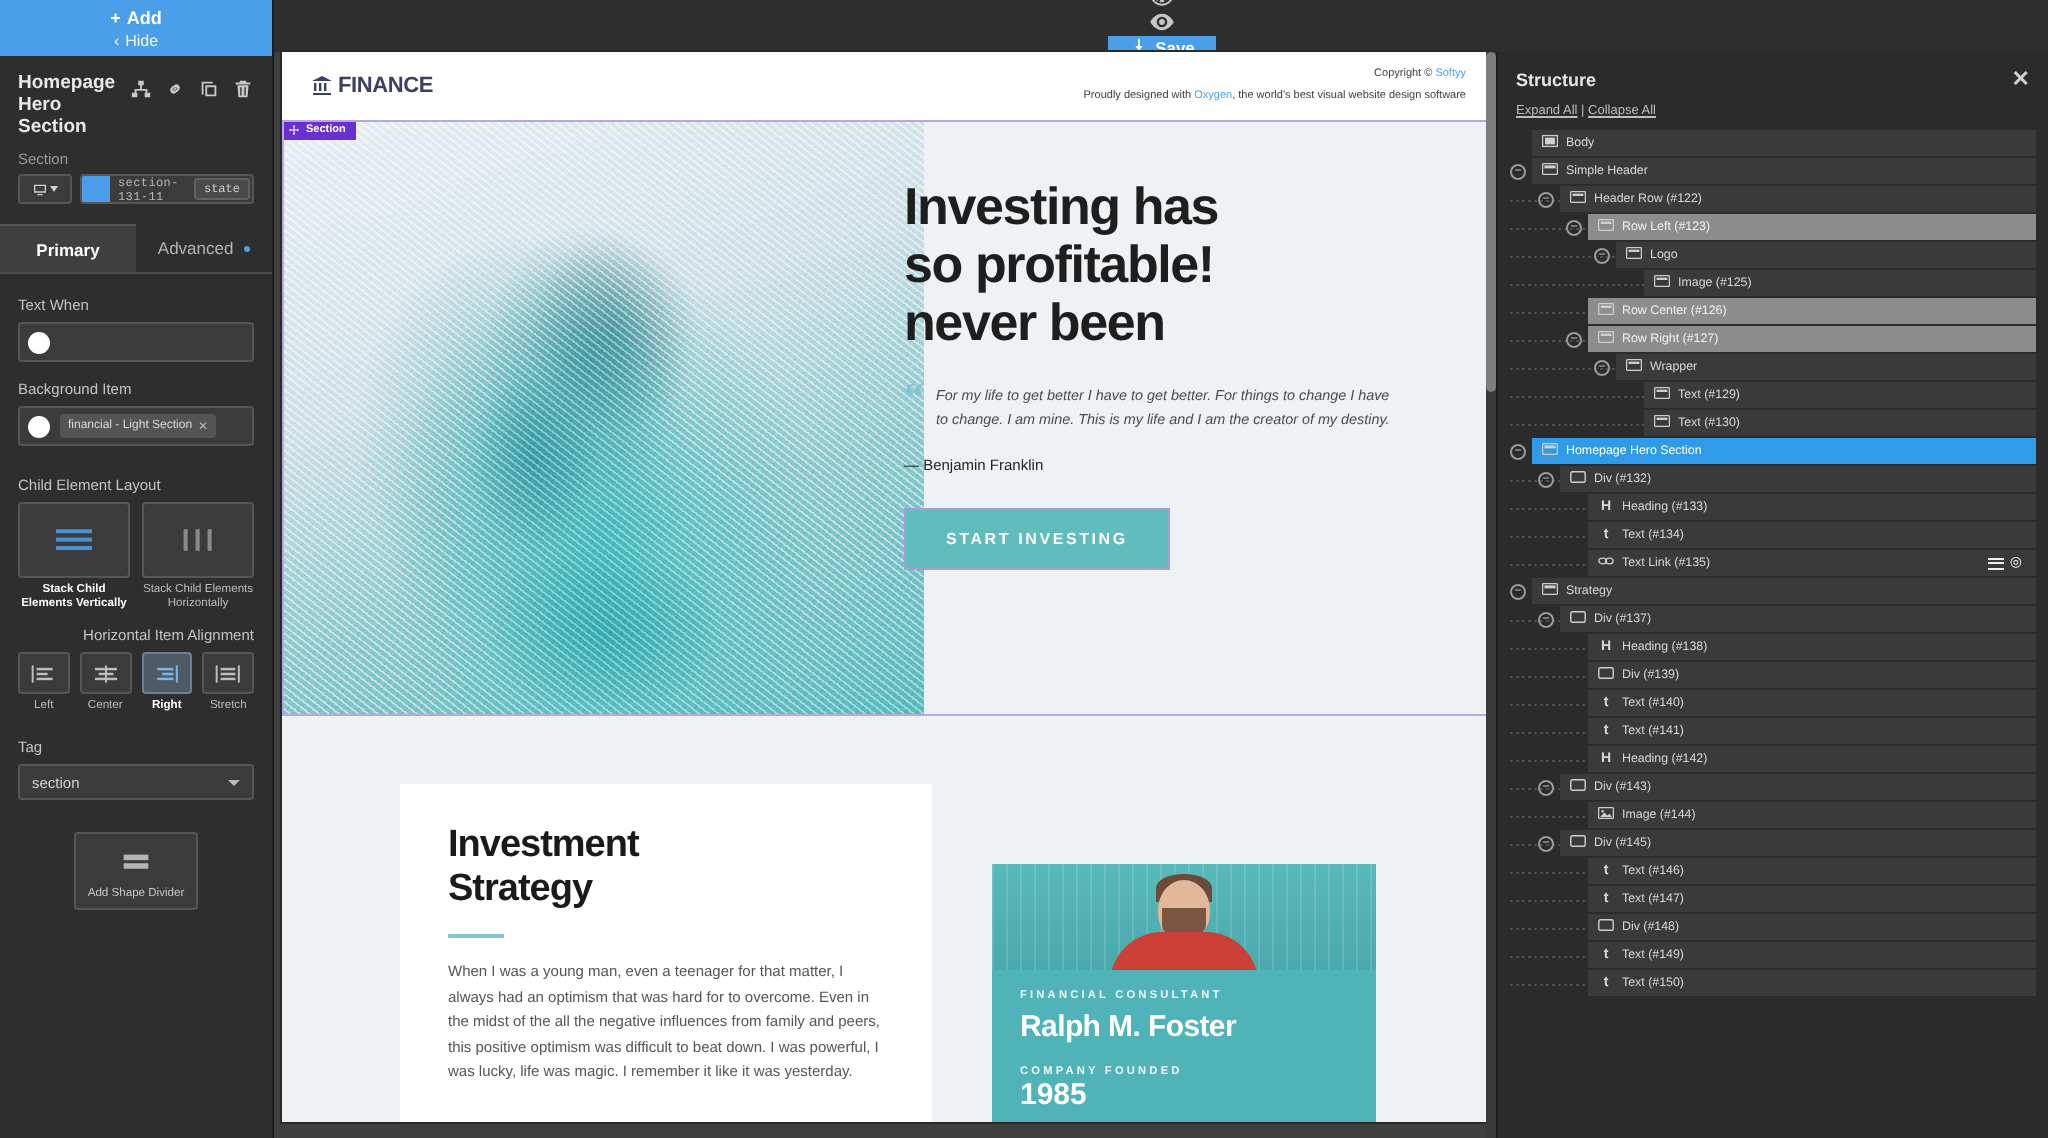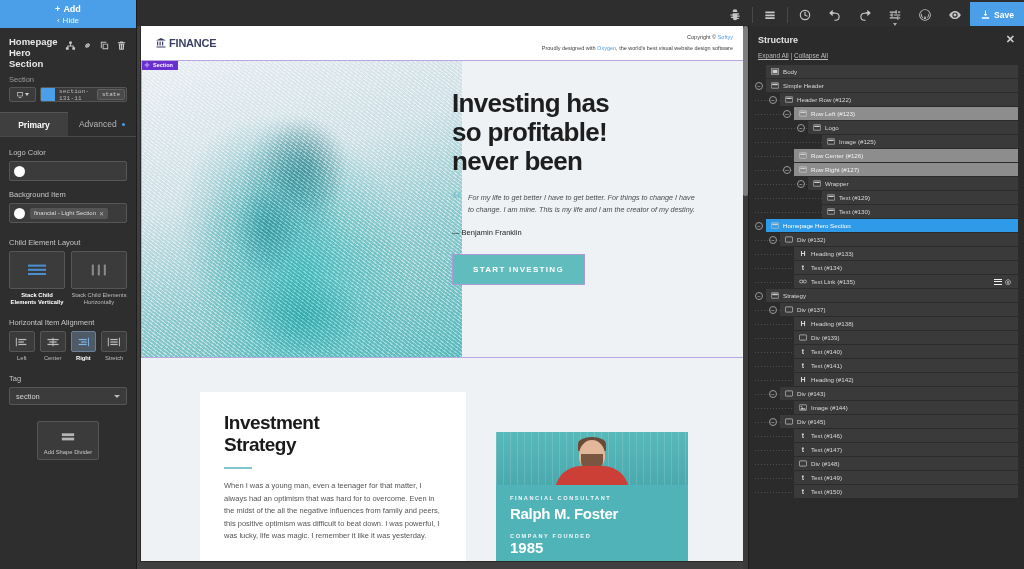--- a/index.html
+++ b/index.html
@@ -102,20 +102,21 @@
     margin: 16px auto 0 auto; width:62px; background:#3b3b3b; border:1px solid #565656;
     border-radius:2px; padding:6px 3px 4px 3px; text-align:center;
   }
   .shape-btn .cap { color:#c8c8c8; font-size:5.8px; margin-top:3px;}
 
   
   .top-toolbar {
     position:absolute; left:137px; top:0; width:887px; height:30px;
     background:#2e2e2e; display:flex; align-items:center; justify-content:flex-end;
     border-bottom:1px solid #1d1d1d;
+    flex-direction:column;
   }
   .tb-icon { width:30px; height:26px; display:flex;align-items:center;justify-content:center; position:relative;}
   .tb-icon svg { width:14px;height:14px; fill:#c6c6c6; }
   .tb-icon .mini-caret{
      position:absolute;bottom:2px;left:50%;transform:translateX(-50%);
      border-left:2.5px solid transparent;border-right:2.5px solid transparent;border-top:3px solid #aaa;
   }
   .tb-sep { width:1px;height:16px;background:#484848;margin:0 2px;}
   .save-btn {
     background:#4a9fe8; color:#fff; height:26px; width:54px; display:flex;
@@ -344,21 +345,21 @@
         <span>Primary</span>
       </div>
       <div class="tab">
         <span>Advanced</span>
         <span class="dot"></span>
       </div>
     </div>
 
     <div class="panel-body">
 
-      <div class="field-label">Logo Color</div>
+      <div class="field-label">Text When</div>
       <div class="color-field">
         <span class="swatch-circle"></span>
       </div>
 
       <div class="field-label" style="margin-top:9px;">Background Item</div>
       <div class="color-field">
         <span class="swatch-circle"></span>
         <span class="tag-chip">
           <span>financial - Light Section</span>
           <span class="x">✕</span>
@@ -382,21 +383,21 @@
             <svg viewBox="0 0 40 26" width="24" height="16">
               <rect x="8" y="4" width="3.4" height="18" fill="#8a8a8a"></rect>
               <rect x="18" y="4" width="3.4" height="18" fill="#8a8a8a"></rect>
               <rect x="28" y="4" width="3.4" height="18" fill="#8a8a8a"></rect>
             </svg>
           </div>
           <div class="layout-cap">Stack Child Elements Horizontally</div>
         </div>
       </div>
 
-      <div class="field-label" style="margin-top:12px;">Horizontal Item Alignment</div>
+      <div class="field-label" style="margin-top:7px;text-align:right;">Horizontal Item Alignment</div>
       <div class="align-opts">
         <div class="align-col">
           <div class="align-opt">
             <svg viewBox="0 0 26 18" width="16" height="12">
               <rect x="3" y="2" width="1.6" height="14" fill="#bdbdbd"></rect>
               <rect x="7" y="4" width="13" height="2" fill="#bdbdbd"></rect>
               <rect x="7" y="8" width="9" height="2" fill="#bdbdbd"></rect>
               <rect x="7" y="12" width="13" height="2" fill="#bdbdbd"></rect>
             </svg>
           </div>

